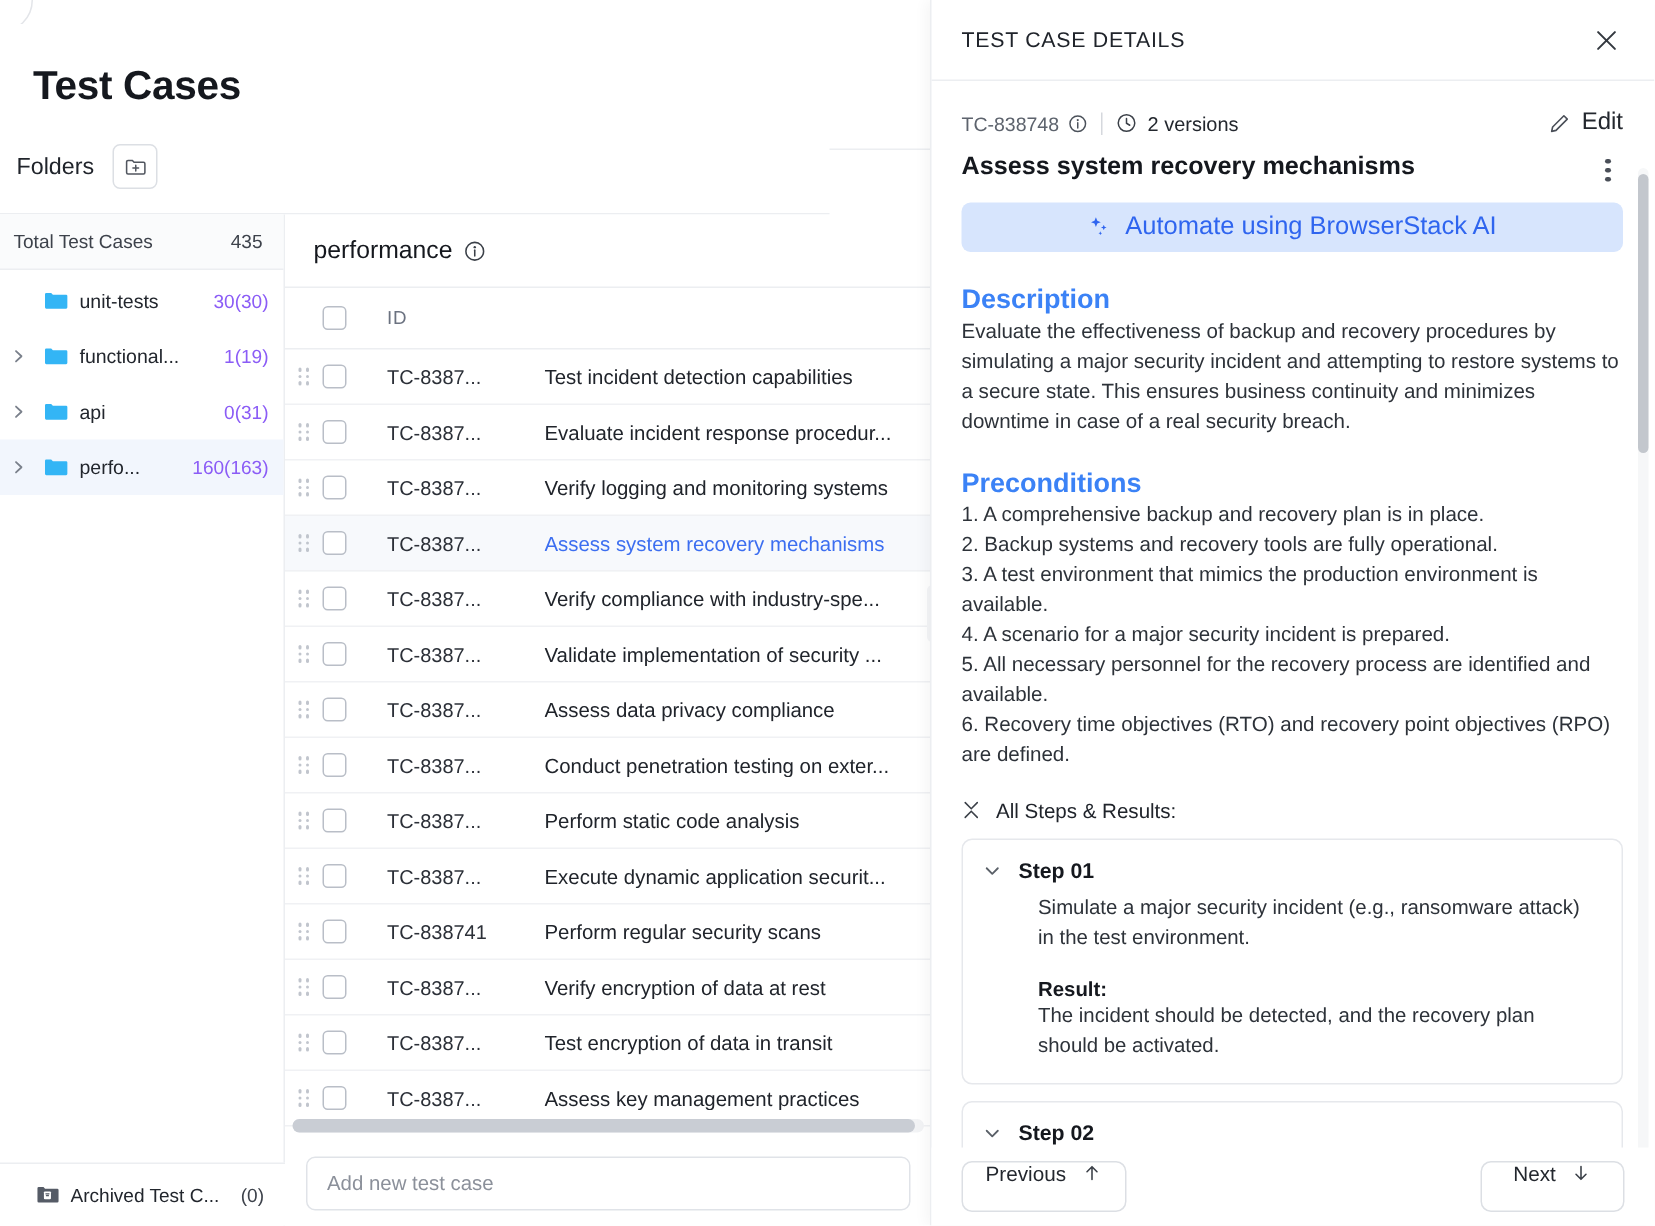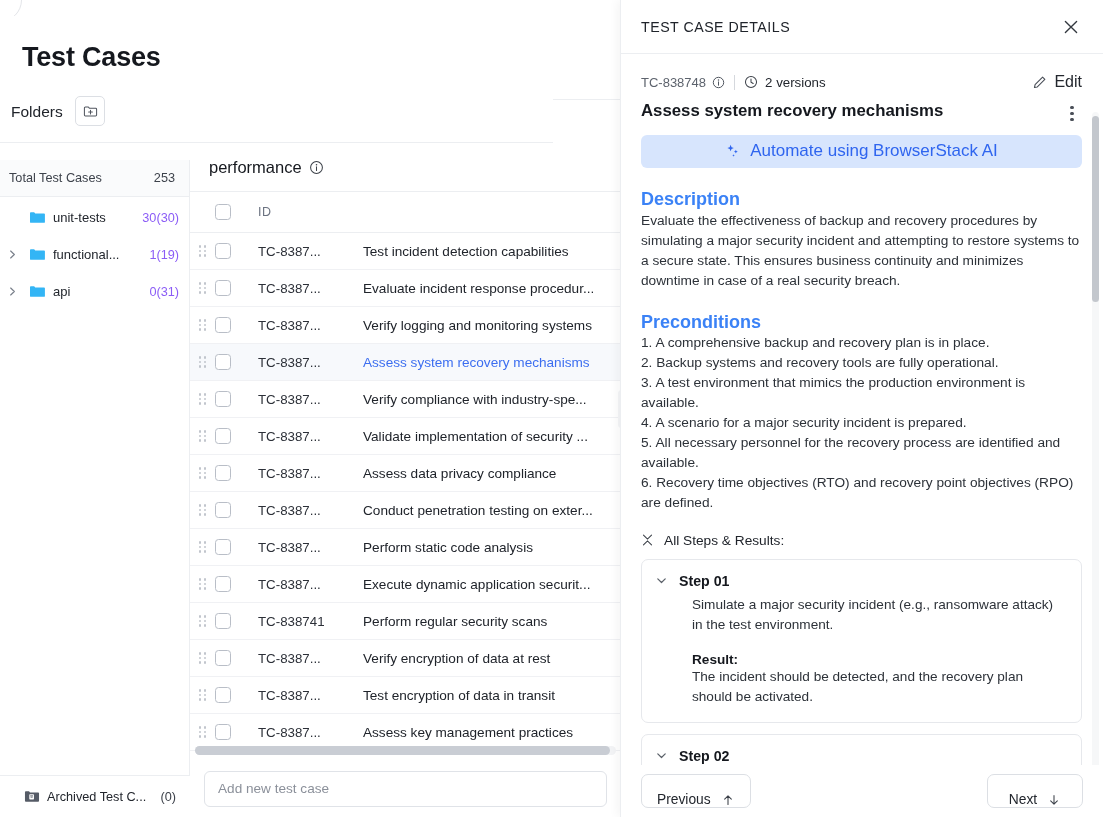--- a/index.html
+++ b/index.html
@@ -38,21 +38,21 @@
     position: absolute; left: 11px; top: 19px; font-size: 15.5px; color: #20242b;
   }
   .new-folder-btn {
     position: absolute; left: 75px; top: 12px; width: 30px; height: 30px;
     border: 1px solid #dcdfe4; border-radius: 5px; background: #fff;
     display: flex; align-items: center; justify-content: center; cursor: pointer;
   }
 
   
   .sidebar {
-    position: absolute; left: 0; top: 160px; width: 190px; bottom: 0;
+    position: absolute; left: 0; top: 143px; width: 190px; bottom: 0;
     border-right: 1px solid #eceef1; background: #fff;
   }
   .total-row {
     display: flex; align-items: center; justify-content: space-between;
     height: 37px; padding: 0 14px 0 9px;
     border-bottom: 1px solid #eceef1; background: #fafbfc;
   }
   .total-label { font-size: 12.7px; color: #3d424b; }
   .total-count { font-size: 12.7px; color: #3d424b; }
   .folder-list { padding-top: 2px; }
@@ -243,21 +243,21 @@
   }
 
   .panel-foot {
     flex: 0 0 52px; height: 52px; display: flex; align-items: center;
     justify-content: space-between; padding: 0 20px;
     background: #fff;
   }
   .nav-btn {
     height: 34px; min-width: 96px; padding: 0 15px; border: 1px solid #dcdfe4;
     border-radius: 7px; background: #fff; cursor: pointer;
-    display: flex; align-items: flex-end; justify-content: center; gap: 10px;
+    display: flex; align-items: flex-start; justify-content: center; gap: 10px;
     font-size: 13.8px; color: #23272e; font-family: "Liberation Sans", sans-serif;
   }
 </style>
 </head>
 <body>
 
 <div class="app">
 
   <div class="avatar-stub"></div>
 
@@ -271,21 +271,21 @@
       <svg width="15" height="15" viewBox="0 0 16 16" fill="none">
         <path d="M1.5 4.2a1 1 0 0 1 1-1h3.1l1.2 1.3h6.7a1 1 0 0 1 1 1v6.3a1 1 0 0 1-1 1h-11a1 1 0 0 1-1-1V4.2z" stroke="#51565f" stroke-width="1.1"></path>
         <path d="M8 6.6v4M6 8.6h4" stroke="#51565f" stroke-width="1.1" stroke-linecap="round"></path>
       </svg>
     </div>
   </div>
 
   <div class="sidebar">
     <div class="total-row">
       <span class="total-label">Total Test Cases</span>
-      <span class="total-count">253</span>
+      <span class="total-count">435</span>
     </div>
     <div class="folder-list" id="folder-list">
         <div class="folder-row">
           <span class="fr-caret empty">
             <svg width="11" height="11" viewBox="0 0 12 12">
               <path d="M4 2.2L8 6l-4 3.8" stroke="#7a808b" stroke-width="1.3" fill="none" stroke-linecap="round" stroke-linejoin="round"></path>
             </svg>
           </span>
           <span class="fr-icon">
             <svg width="17" height="15" viewBox="0 0 18 16">
@@ -316,20 +316,34 @@
             </svg>
           </span>
           <span class="fr-icon">
             <svg width="17" height="15" viewBox="0 0 18 16">
               <path d="M1 3.3a.9.9 0 0 1 .9-.9h3.5l1.2 1.3h9.4a.9.9 0 0 1 .9.9v8.1a.9.9 0 0 1-.9.9H1.9a.9.9 0 0 1-.9-.9V3.3z" fill="#33b5f5"></path>
             </svg>
           </span>
           <span class="fr-name">api</span>
           <span class="fr-count">0(31)</span>
         </div>
+        <div class="folder-row active">
+          <span class="fr-caret">
+            <svg width="11" height="11" viewBox="0 0 12 12">
+              <path d="M4 2.2L8 6l-4 3.8" stroke="#7a808b" stroke-width="1.3" fill="none" stroke-linecap="round" stroke-linejoin="round"></path>
+            </svg>
+          </span>
+          <span class="fr-icon">
+            <svg width="17" height="15" viewBox="0 0 18 16">
+              <path d="M1 3.3a.9.9 0 0 1 .9-.9h3.5l1.2 1.3h9.4a.9.9 0 0 1 .9.9v8.1a.9.9 0 0 1-.9.9H1.9a.9.9 0 0 1-.9-.9V3.3z" fill="#33b5f5"></path>
+            </svg>
+          </span>
+          <span class="fr-name">perfo...</span>
+          <span class="fr-count">160(163)</span>
+        </div>
       </div>
 
     <div class="archived-row">
       <svg width="16" height="15" viewBox="0 0 17 16">
         <path d="M1 3.4a.9.9 0 0 1 .9-.9h3.4l1.1 1.2h8.7a.9.9 0 0 1 .9.9v8a.9.9 0 0 1-.9.9H1.9a.9.9 0 0 1-.9-.9V3.4z" fill="#555b66"></path>
         <rect x="5.6" y="5.6" width="5" height="5.6" rx="0.7" fill="#fff"></rect>
         <path d="M7 7.3h2.2M7.4 8.7h1.4" stroke="#555b66" stroke-width=".9" stroke-linecap="round"></path>
       </svg>
       <span class="fr-name">Archived Test C...</span>
       <span class="fr-count">(0)</span>

